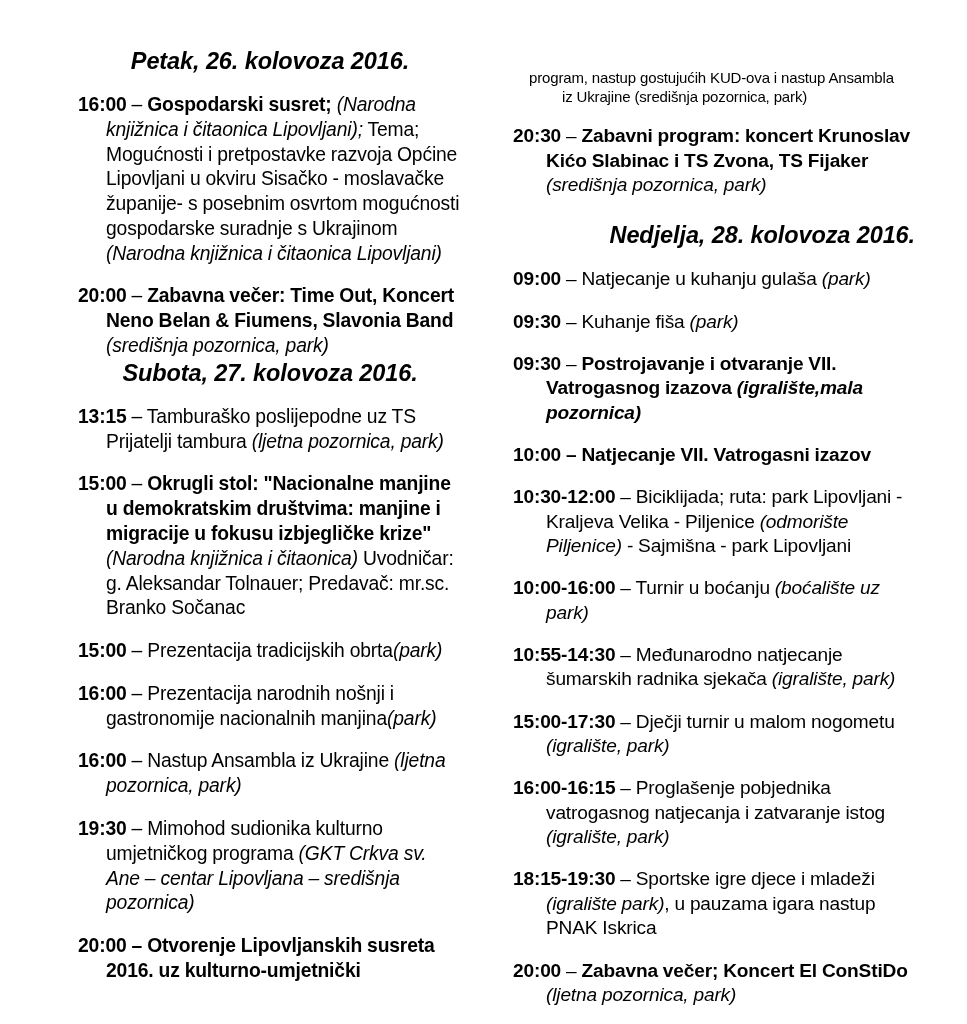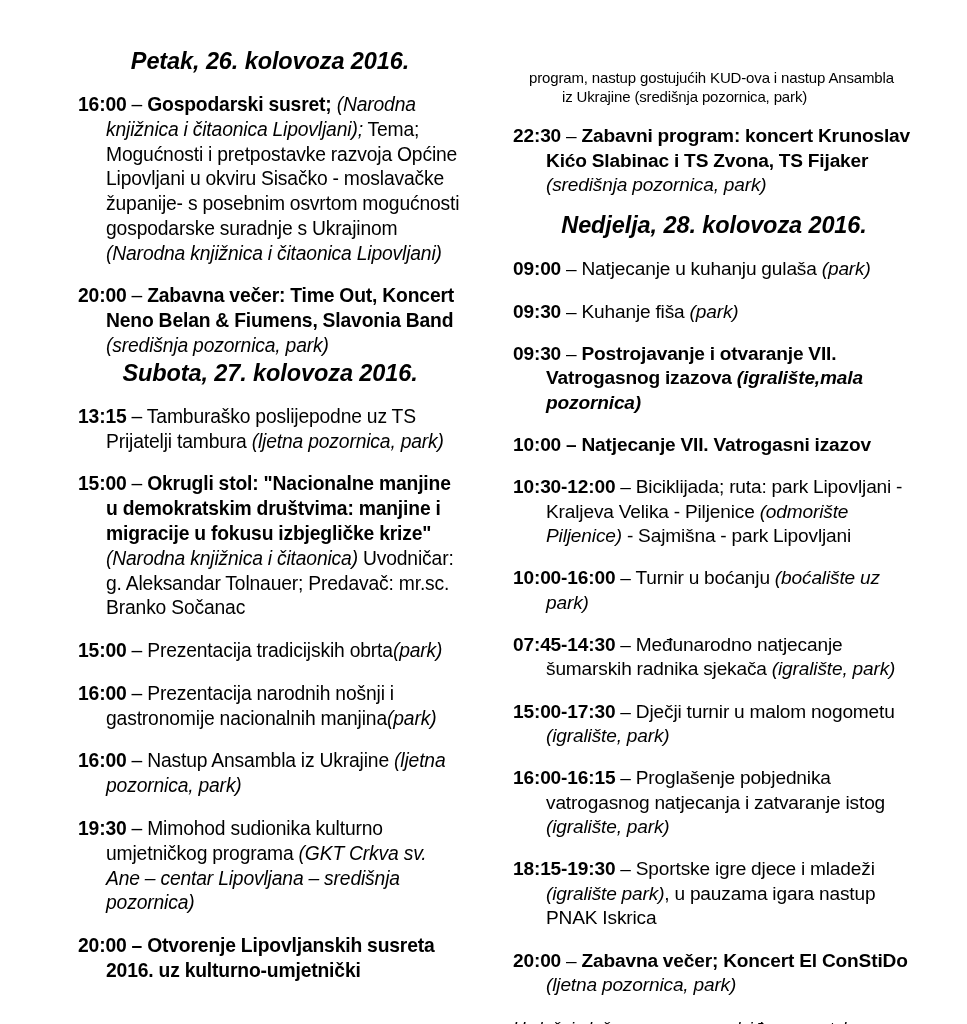--- a/index.html
+++ b/index.html
@@ -48,21 +48,21 @@
     font-style: italic;
     font-size: 23.5px;
     text-align: center;
     letter-spacing: -0.1px;
     margin: 0 0 10px 0;
     padding: 0;
     line-height: 1.15;
   }
   .col-left .day-heading { margin-top: 0; }
   .col-left .day-heading.second { margin-bottom: 11px; }
-  .col-right .day-heading { margin-top: 15px; margin-bottom: 10px; }
+  .col-right .day-heading { margin-top: 25px; margin-bottom: 10px; text-align: right; }
 
   
   .entry {
     font-size: 19.3px;
     line-height: 1.285;
     margin: 18px 0 1px 0;
     padding-left: 28px;
     text-indent: -28px;
     letter-spacing: -0.15px;
     word-spacing: -0.2px;
@@ -118,33 +118,33 @@
           <p class="entry"><span class="t">16:00</span><span> – </span><span class="r">Nastup Ansambla iz Ukrajine </span><span class="i">(ljetna pozornica, park)</span></p>
           <p class="entry"><span class="t">19:30</span><span> – </span><span class="r">Mimohod sudionika kulturno umjetničkog programa </span><span class="i">(GKT Crkva sv. Ane – centar Lipovljana – središnja pozornica)</span></p>
           <p class="entry allbold"><span class="t">20:00</span><span class="b"> – </span><span class="b">Otvorenje Lipovljanskih susreta 2016. uz  kulturno-umjetnički</span></p>
         </div>
     </div>
 
     <div class="col col-right">
       <div class="cont"><span class="b">program, nastup gostujućih KUD-ova i nastup Ansambla iz Ukrajine  </span><span class="i">(središnja pozornica, park)</span></div>
 
       <div>
-          <p class="entry"><span class="t">22:30</span><span> – </span><span class="b">Zabavni program: koncert Krunoslav Kićo Slabinac i TS Zvona, TS Fijaker </span><span class="i">(središnja pozornica, park)</span></p>
+          <p class="entry"><span class="t">20:30</span><span> – </span><span class="b">Zabavni program: koncert Krunoslav Kićo Slabinac i TS Zvona, TS Fijaker </span><span class="i">(središnja pozornica, park)</span></p>
         </div>
 
       <h2 class="day-heading">Nedjelja, 28. kolovoza 2016.</h2>
 
       <div>
           <p class="entry"><span class="t">09:00</span><span> – </span><span class="r">Natjecanje u kuhanju gulaša </span><span class="i">(park)</span></p>
           <p class="entry"><span class="t">09:30</span><span> – </span><span class="r">Kuhanje fiša </span><span class="i">(park)</span></p>
           <p class="entry"><span class="t">09:30</span><span> – </span><span class="b">Postrojavanje i otvaranje VII. Vatrogasnog izazova </span><span class="bi">(igralište,mala pozornica)</span></p>
           <p class="entry allbold"><span class="t">10:00</span><span class="b"> – </span><span class="b">Natjecanje VII. Vatrogasni izazov</span></p>
           <p class="entry"><span class="t">10:30-12:00</span><span> – </span><span class="r">Biciklijada; ruta: park Lipovljani - Kraljeva Velika - Piljenice </span><span class="i">(odmorište Piljenice)</span><span class="r"> - Sajmišna - park Lipovljani</span></p>
           <p class="entry"><span class="t">10:00-16:00</span><span> – </span><span class="r">Turnir u boćanju </span><span class="i">(boćalište uz park)</span></p>
-          <p class="entry"><span class="t">07:45-14:30</span><span> – </span><span class="r">Međunarodno natjecanje šumarskih radnika sjekača </span><span class="i">(igralište, park)</span></p>
+          <p class="entry"><span class="t">10:55-14:30</span><span> – </span><span class="r">Međunarodno natjecanje šumarskih radnika sjekača </span><span class="i">(igralište, park)</span></p>
           <p class="entry"><span class="t">15:00-17:30</span><span> – </span><span class="r">Dječji turnir u malom nogometu </span><span class="i">(igralište, park)</span></p>
           <p class="entry"><span class="t">16:00-16:15</span><span> – </span><span class="r">Proglašenje pobjednika vatrogasnog natjecanja i zatvaranje istog </span><span class="i">(igralište, park)</span></p>
           <p class="entry"><span class="t">18:15-19:30</span><span> – </span><span class="r">Sportske igre djece i mladeži </span><span class="i">(igralište park)</span><span class="r">, u pauzama igara nastup PNAK Iskrica</span></p>
           <p class="entry"><span class="t">20:00</span><span> – </span><span class="b">Zabavna večer; Koncert El ConStiDo </span><span class="i">(ljetna pozornica, park)</span></p>
         </div>
 
       <div class="footnote">U slučaju lošeg vremena predviđene sportske aktivnosti održat će se u sportskoj dvorani osnovne škole.</div>
     </div>
 
   </div>

